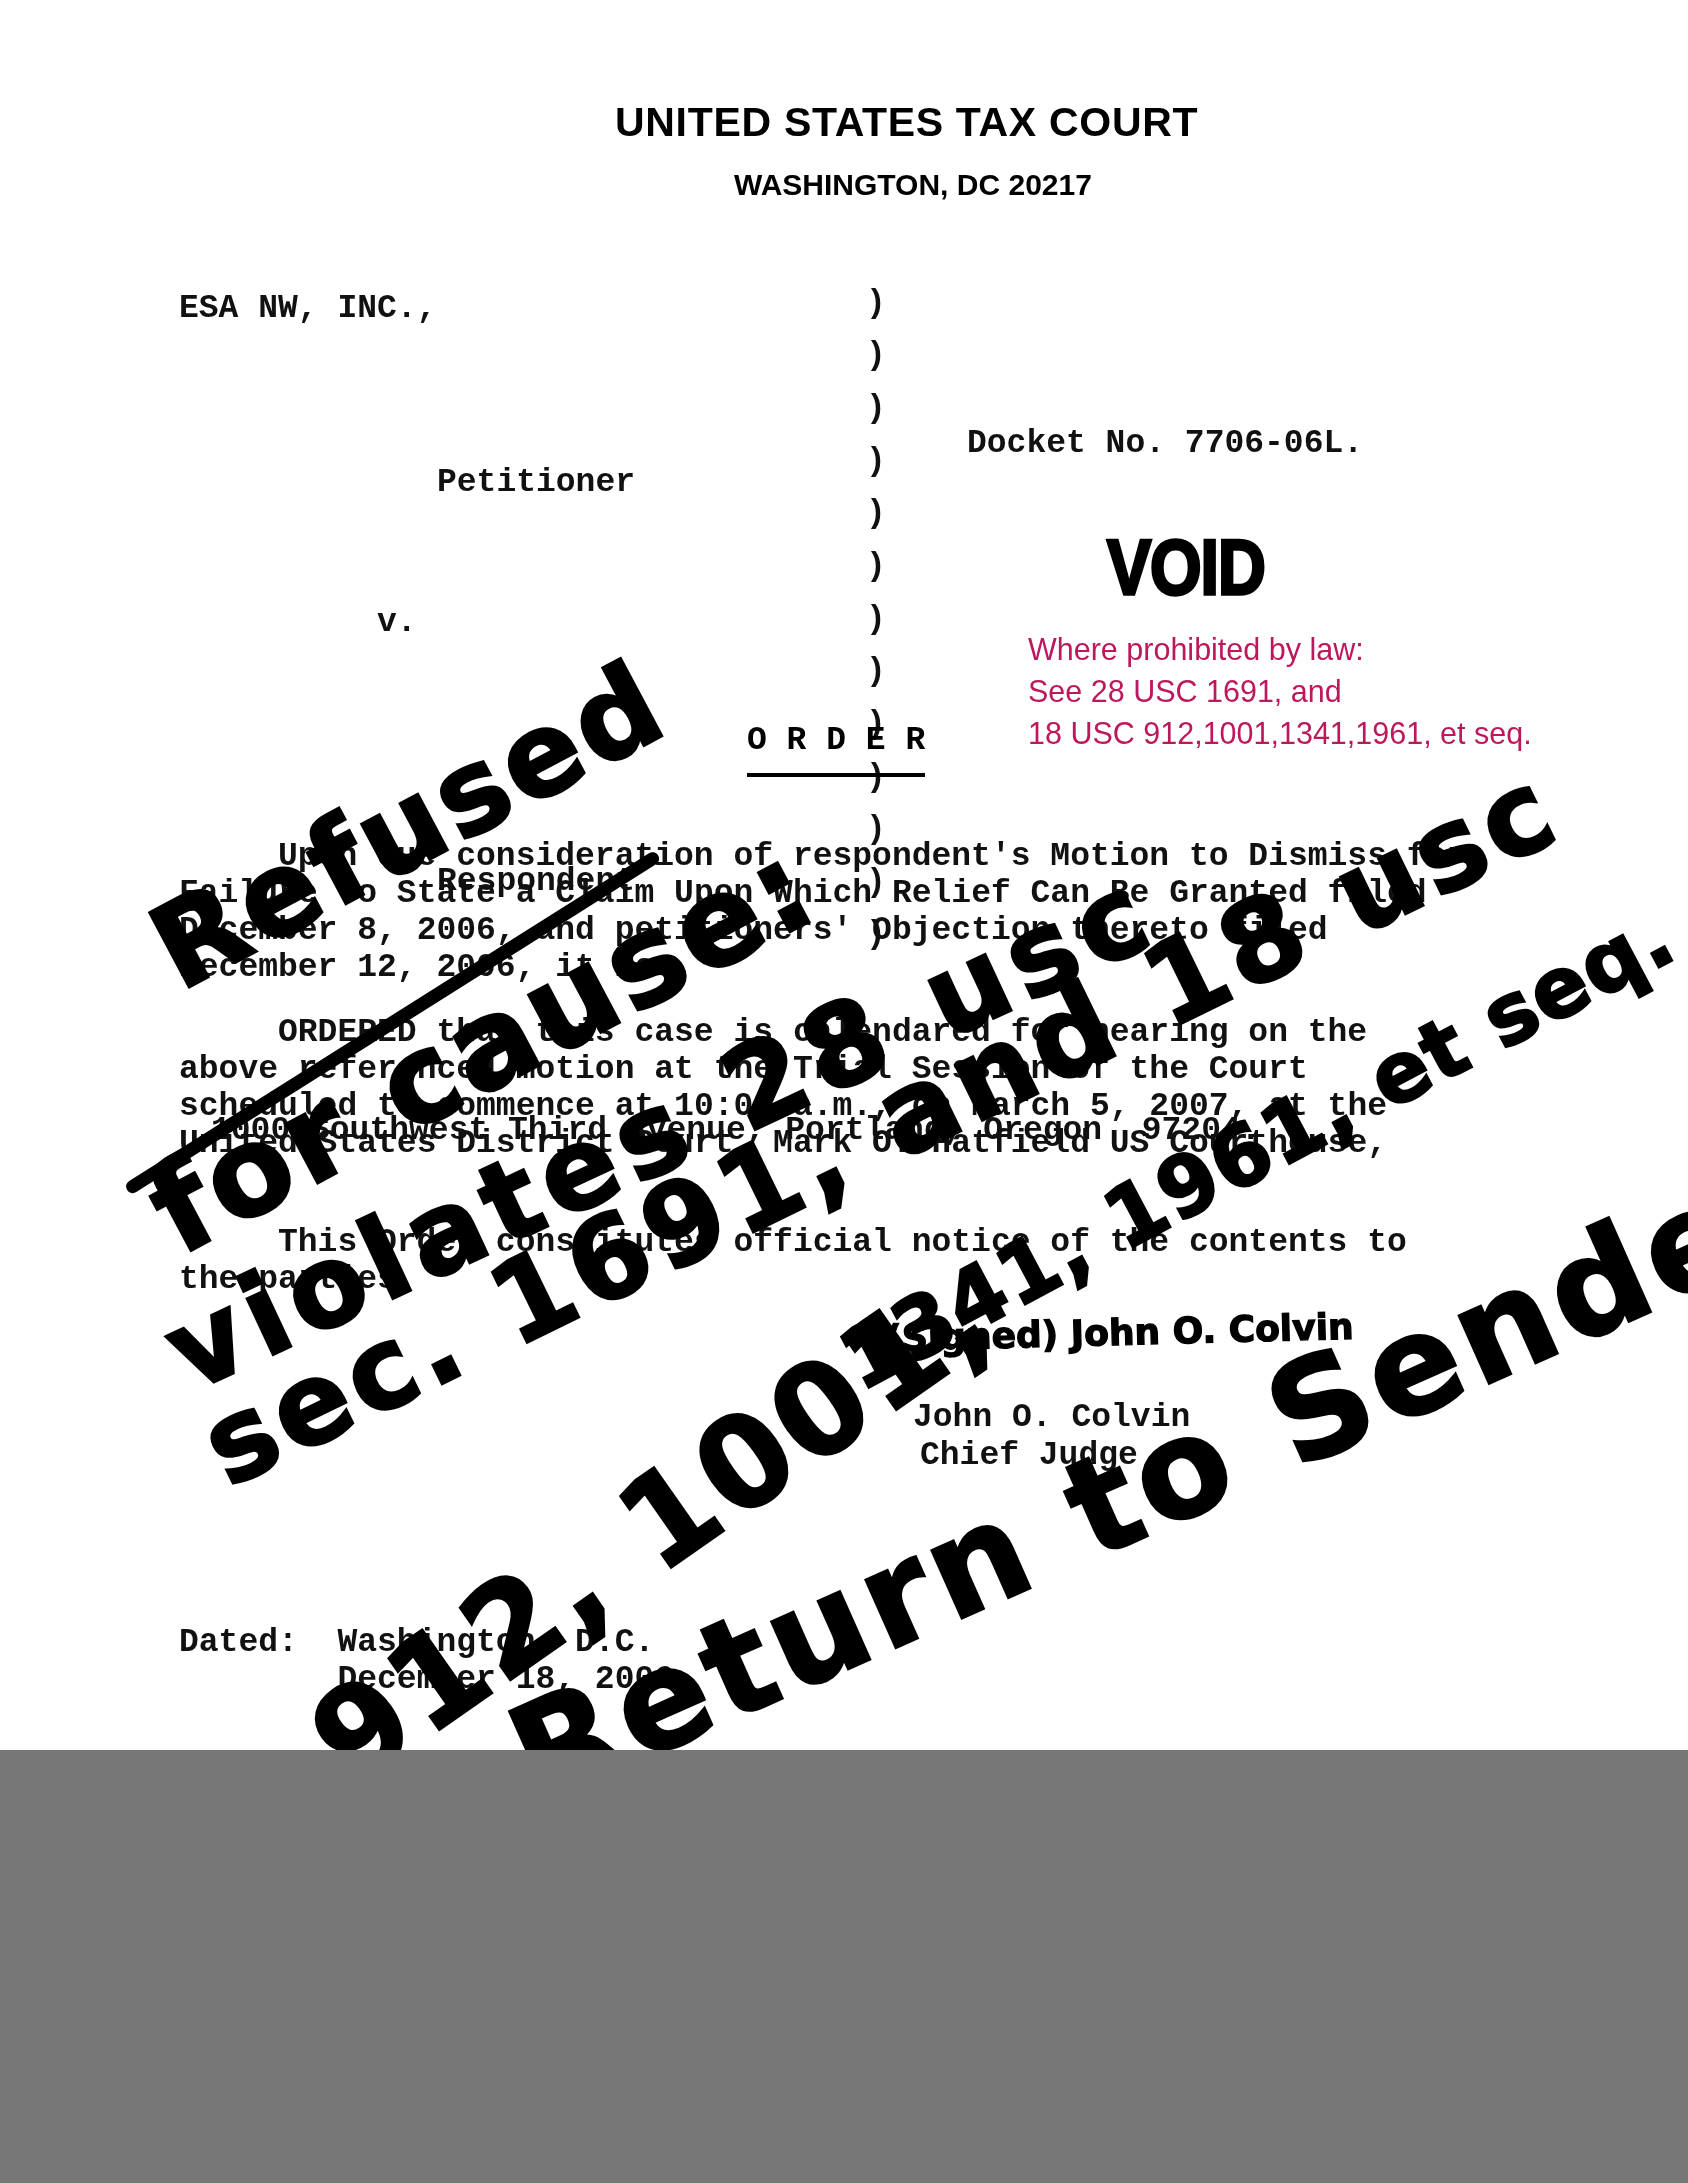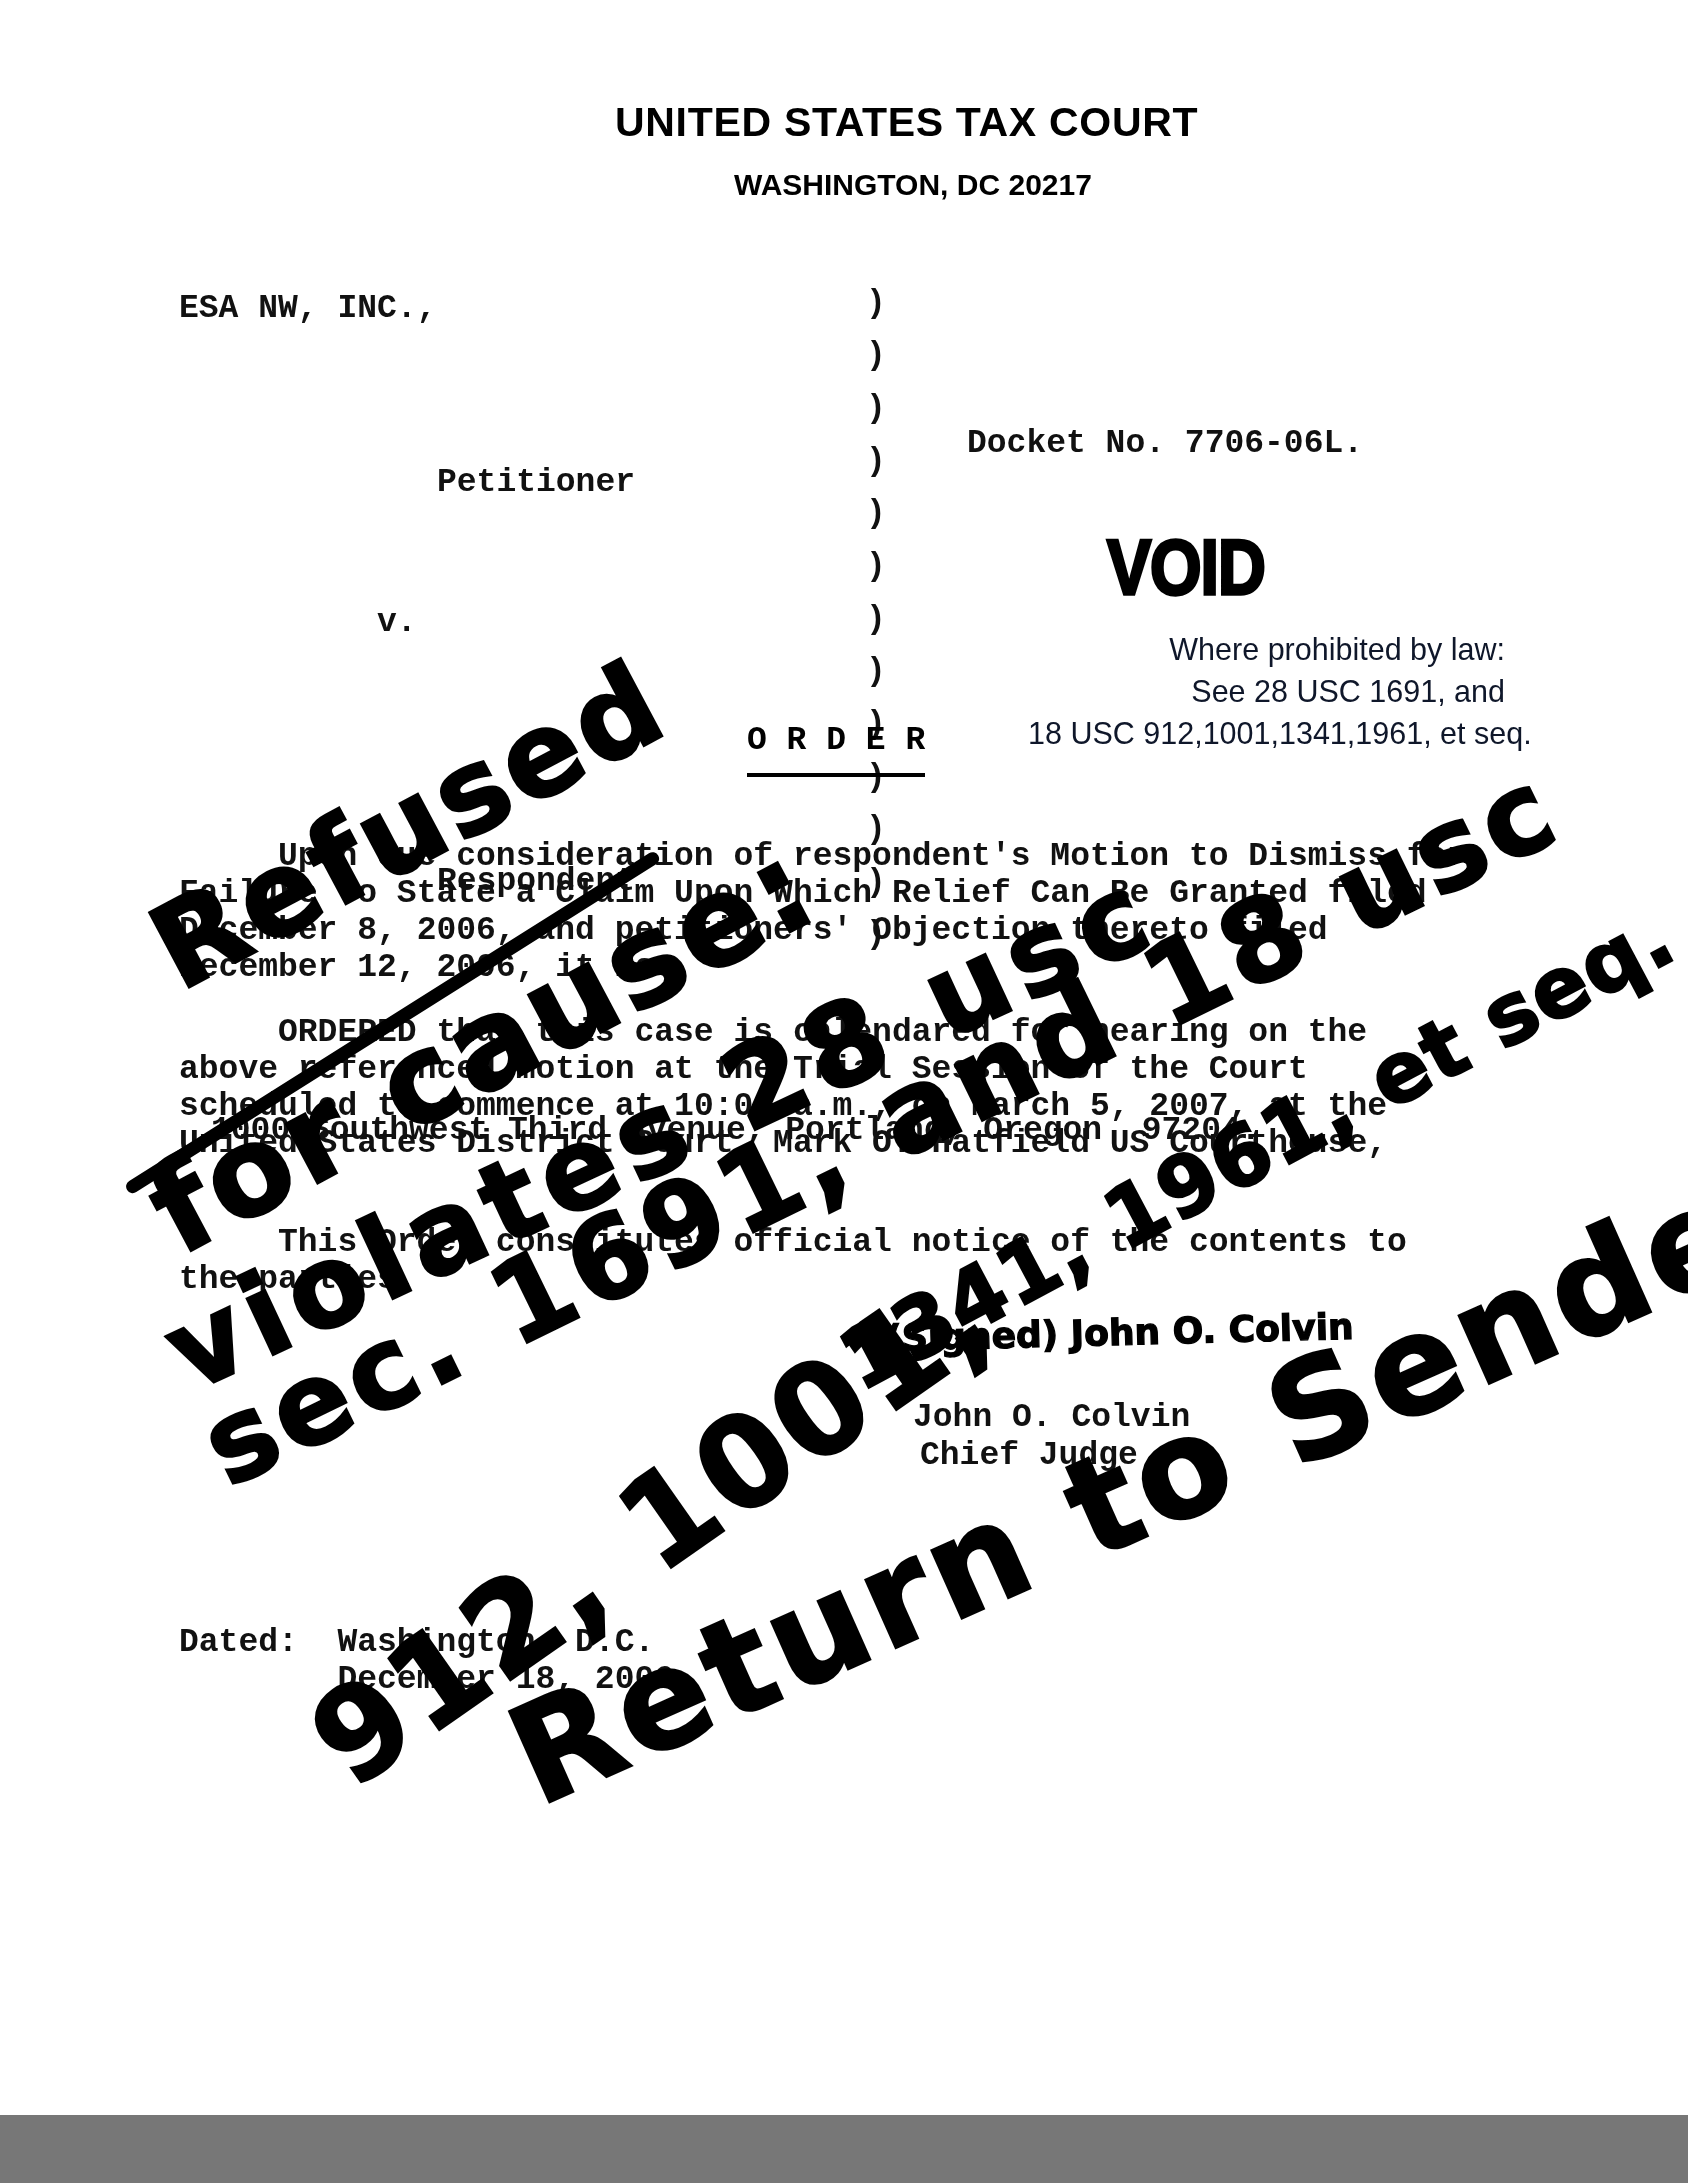--- a/index.html
+++ b/index.html
@@ -1,34 +1,34 @@
 <!DOCTYPE html>
 <html style="font-size:10.6px"><head>
 <meta charset="utf-8">
 <style>
   html,body{margin:0;padding:0;background:#777;}
   .page{
-    position:relative;width:1689px;height:2115px;background:#ffffff;
+    position:relative;width:1689px;height:1750px;background:#ffffff;
     overflow:hidden;font-family:"Liberation Mono",monospace;color:#000;
   }
   .abs{position:absolute;white-space:pre;}
   
   .mono{font-family:"Liberation Mono",monospace;font-size:33px;font-weight:700;line-height:37px;color:#111;}
   
   .title{font-family:"Liberation Sans",sans-serif;font-weight:700;font-size:41px;letter-spacing:0.7px;}
   .address{font-family:"Liberation Sans",sans-serif;font-weight:700;font-size:30px;}
   
   .void{
     font-family:"Liberation Sans",sans-serif;font-weight:700;font-size:78px;
     letter-spacing:-1.3px;-webkit-text-stroke:3.3px #000;
     transform:scaleX(.85);transform-origin:left top;
   }
   .prohibited{
     font-family:"Liberation Sans",sans-serif;font-size:30.5px;font-weight:400;
-    line-height:42px;text-align:right;width:477px;color:#0f172a;
+    line-height:42px;text-align:left;width:477px;color:#be185d;
   }
   .order-heading{
     font-family:"Liberation Mono",monospace;font-size:33px;font-weight:700;
     border-bottom:4.6px solid #000;padding-bottom:14px;
   }
   .sig-stamp{
     font-family:"DejaVu Sans",sans-serif;font-weight:700;font-size:36px;
     -webkit-text-stroke:1.3px #000;transform:rotate(-1.5deg);transform-origin:left top;
   }
   

